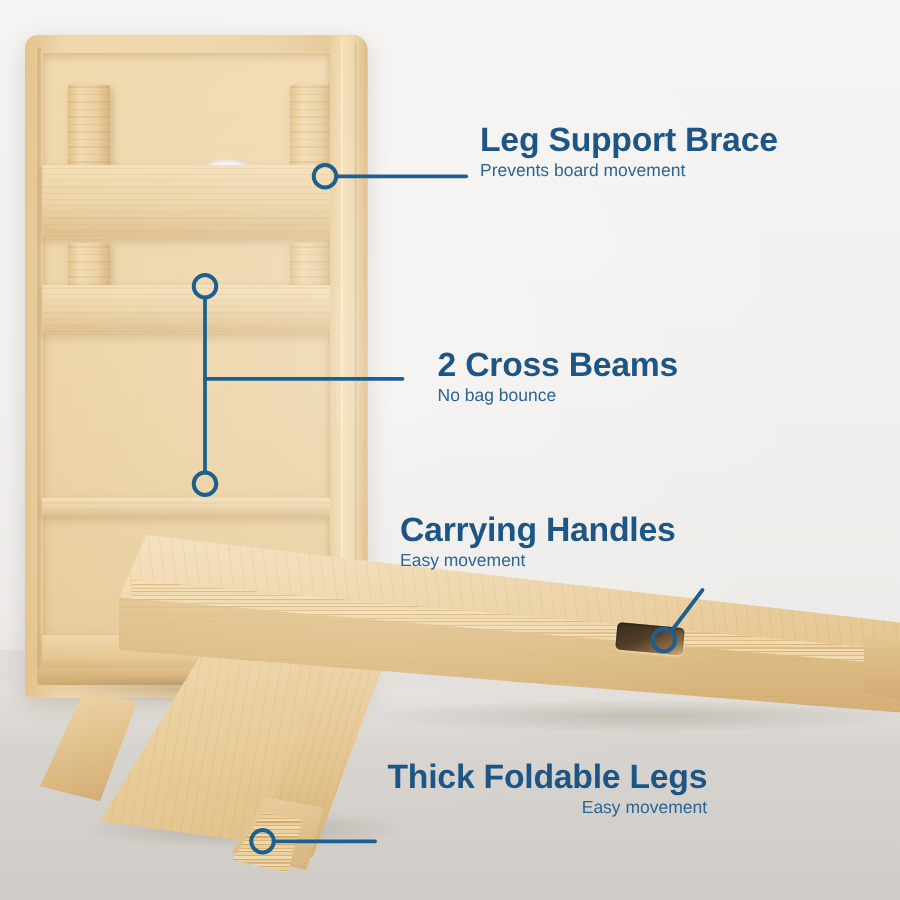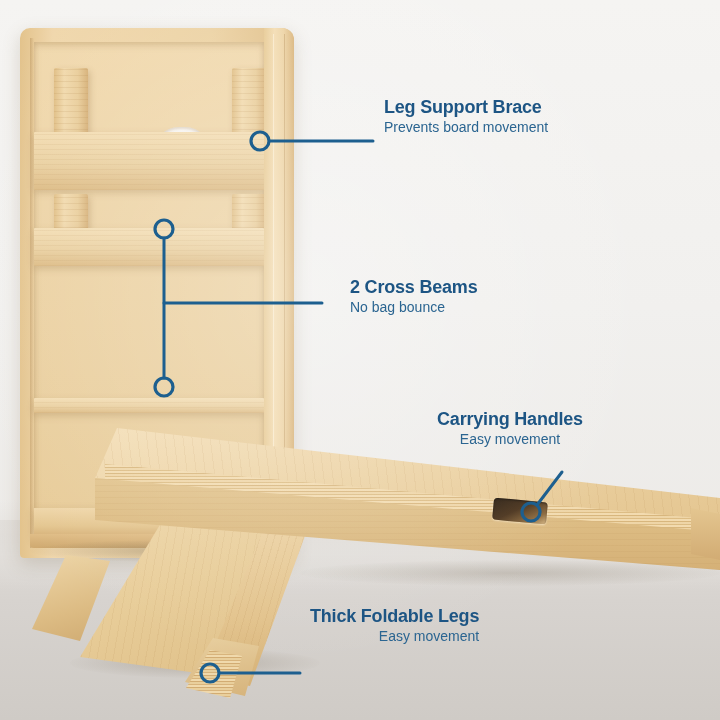--- a/index.html
+++ b/index.html
@@ -133,28 +133,28 @@
     clip-path:polygon(24px 0px,56px 6px,44px 48px,0 38px);}
   .leg-shadow{position:absolute;left:70px;top:648px;width:250px;height:30px;border-radius:50%;
     background:radial-gradient(ellipse at 50% 50%,rgba(100,86,64,.26) 0%,rgba(100,86,64,0) 74%);}
 
   
   .callout-svg{position:absolute;left:0;top:0;width:720px;height:720px;pointer-events:none;}
   .co-line{stroke:#1d5f8f;stroke-width:3;fill:none;stroke-linecap:round;}
   .co-dot{stroke:#1d5f8f;stroke-width:3.2;fill:none;}
 
   .co-text{position:absolute;}
-  .co-title{font-size:18px;font-weight:bold;color:#1d5584;letter-spacing:-.2px;
+  .co-title{font-size:27px;font-weight:bold;color:#1d5584;letter-spacing:-.2px;
     line-height:1.05;white-space:nowrap;}
   .co-sub{font-size:14px;font-weight:normal;color:#2b6591;line-height:1.15;
     white-space:nowrap;margin-top:2px;}
 
   #co-leg-brace{left:384px;top:98px;text-align:left;}
   #co-cross-beams{left:350px;top:278px;text-align:left;}
-  #co-handles{left:320px;top:410px;width:380px;text-align:center;}
+  #co-handles{left:320px;top:410px;width:380px;text-align:left;}
   #co-foldable{left:310px;top:607px;text-align:right;}
 </style>
 </head>
 <body>
 
 <div id="stage">
 
   <div class="bg-wall"></div>
   <div class="bg-floor"></div>
   <div class="bg-floor-blend"></div>

